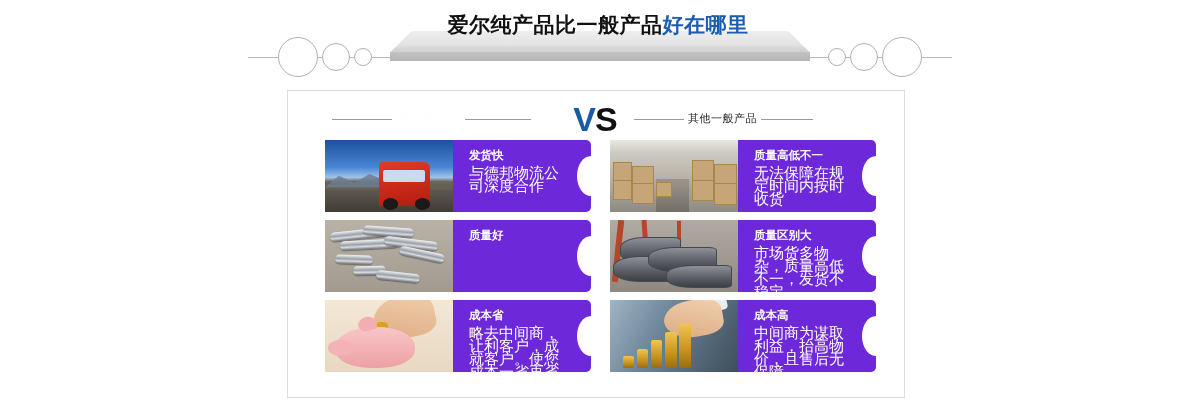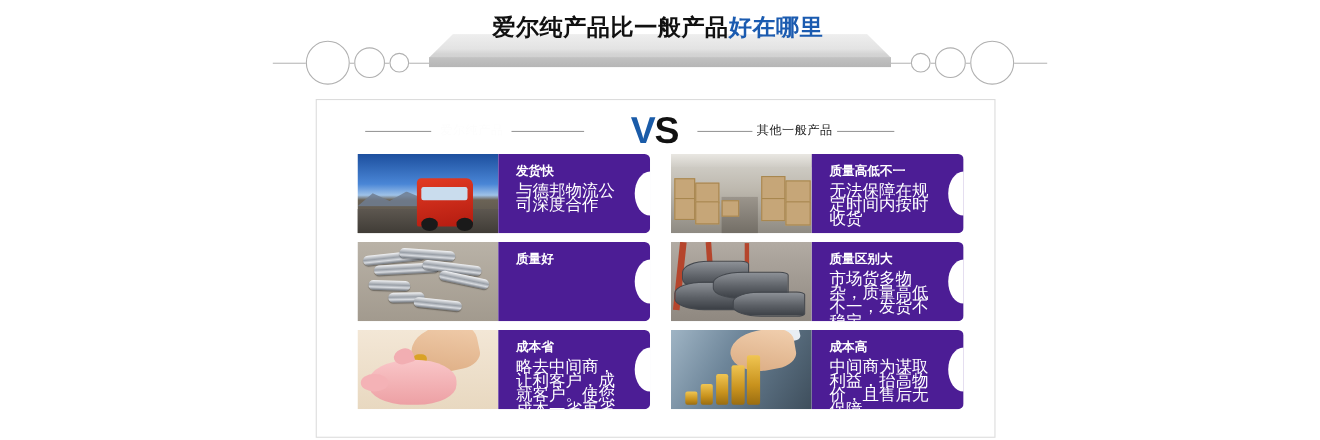--- a/index.html
+++ b/index.html
@@ -86,21 +86,21 @@
   #col-right{left:610px;}
 
   .card{
     position:relative;width:266px;height:72px;margin-bottom:8px;
     display:flex;overflow:hidden;
   }
   .thumb{
     width:128px;height:72px;flex:0 0 128px;position:relative;overflow:hidden;
   }
   .body{
-    flex:1;position:relative;background:#4c1d95;
+    flex:1;position:relative;background:#6d28d9;
     border-radius:0 5px 5px 0;
     padding:9px 30px 6px 16px;box-sizing:border-box;color:#ffffff;
   }
   
   .notch{
     position:absolute;right:-14px;top:50%;transform:translateY(-50%);
     width:28px;height:40px;background:#ffffff;border-radius:50%;
   }
   .c-title{
     font-size:11.5px;font-weight:bold;line-height:13px;margin-bottom:5px;

